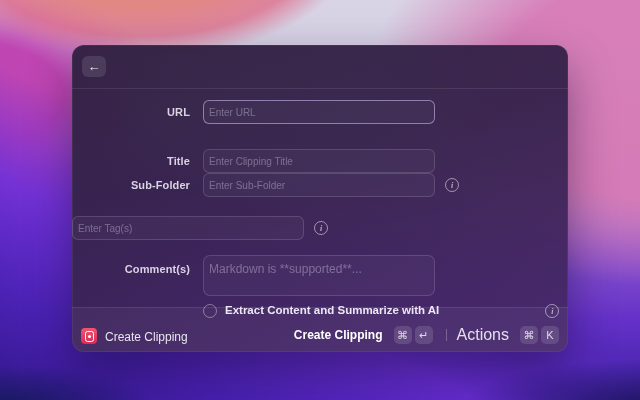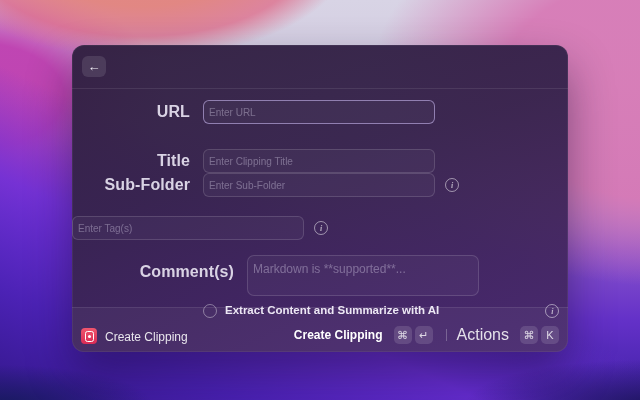--- a/index.html
+++ b/index.html
@@ -46,26 +46,26 @@
     background:rgba(255,255,255,.11);color:#f2eff7;font-size:13px;line-height:21px;
     text-align:center;cursor:pointer;
   }
 
   .form{position:relative;flex:1;}
   .row{position:absolute;left:0;width:100%;display:flex;align-items:center;}
   .row-url{top:11px;}
   .row-title{top:60px;}
   .row-subfolder{top:84px;}
   .row-tags{top:127px;}
-  .row-comments{top:166px;align-items:flex-start;padding-left:44px;}
+  .row-comments{top:166px;align-items:flex-start;}
   .row-checkbox{top:215px;}
 
   .flabel{
     flex:0 0 118px;text-align:right;margin-right:13px;
-    font-size:16px;font-weight:600;color:#d9d3e4;letter-spacing:.1px;
+    font-size:11px;font-weight:600;color:#d9d3e4;letter-spacing:.1px;
   }
   .row-comments .flabel{margin-top:8px;}
 
   .finput{
     width:220px;height:22px;padding:0 5px;border-radius:6px;
     background:rgba(255,255,255,.035);
     border:1px solid rgba(255,255,255,.14);
     color:#efeaf6;font-size:10px;font-family:"Liberation Sans",sans-serif;
     outline:none;
   }

